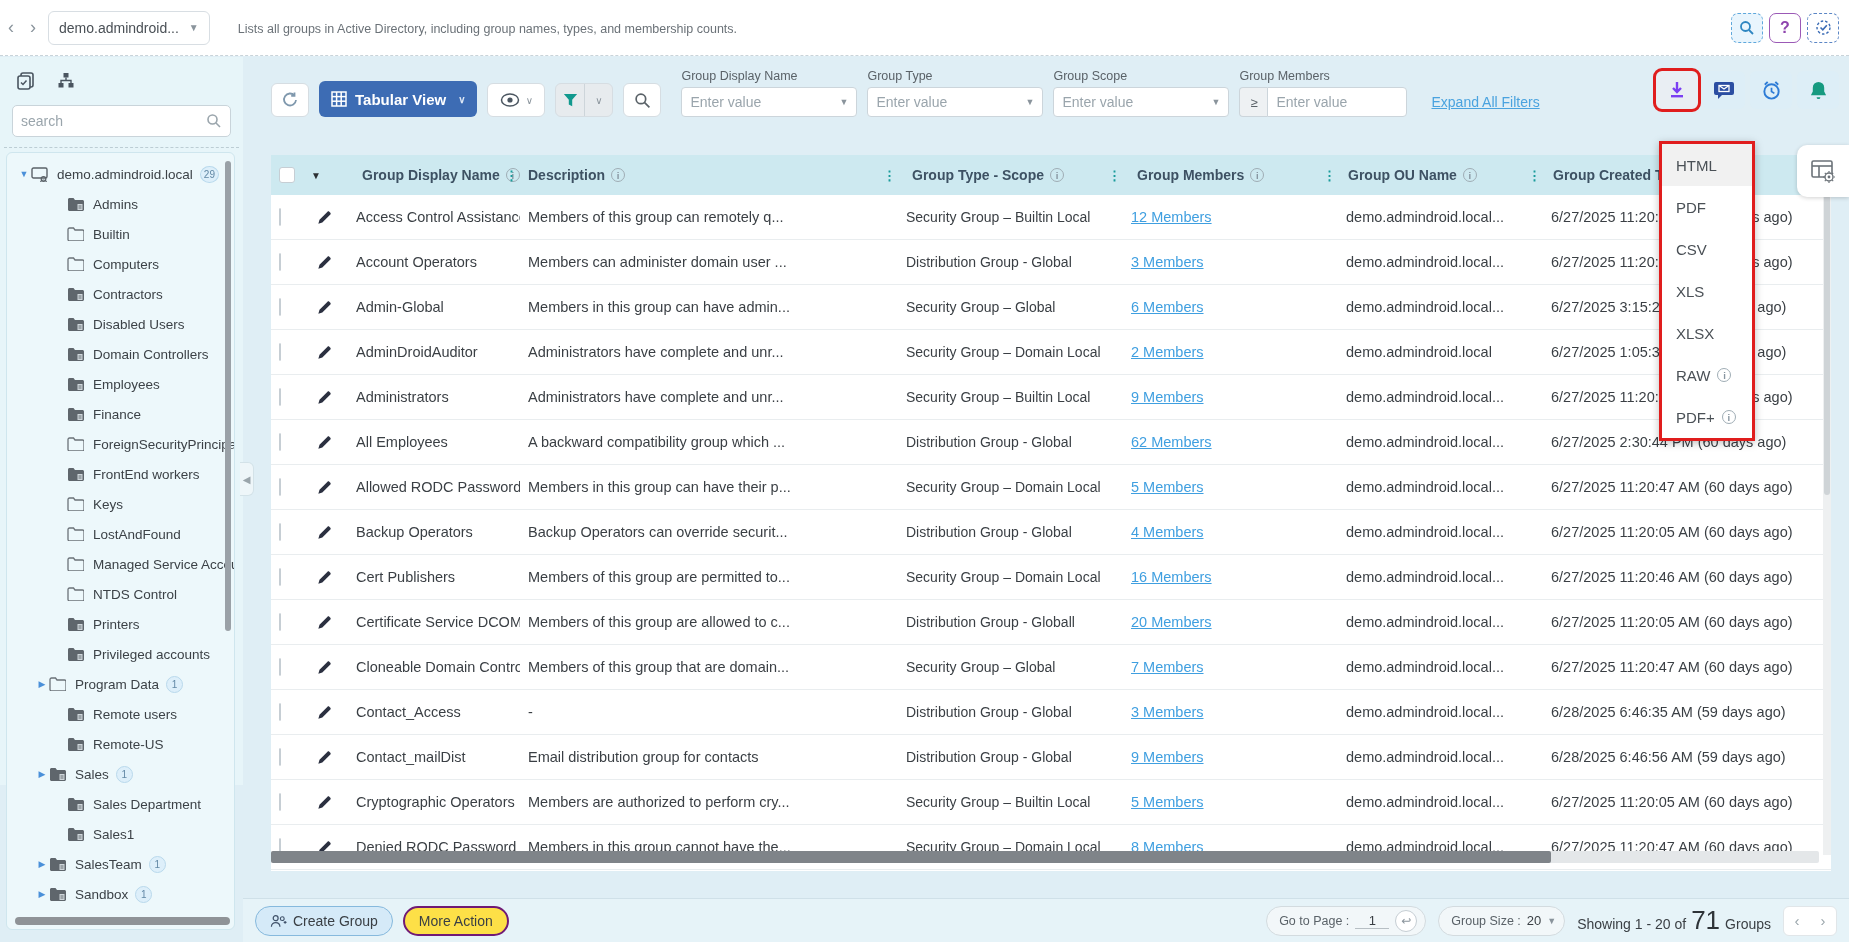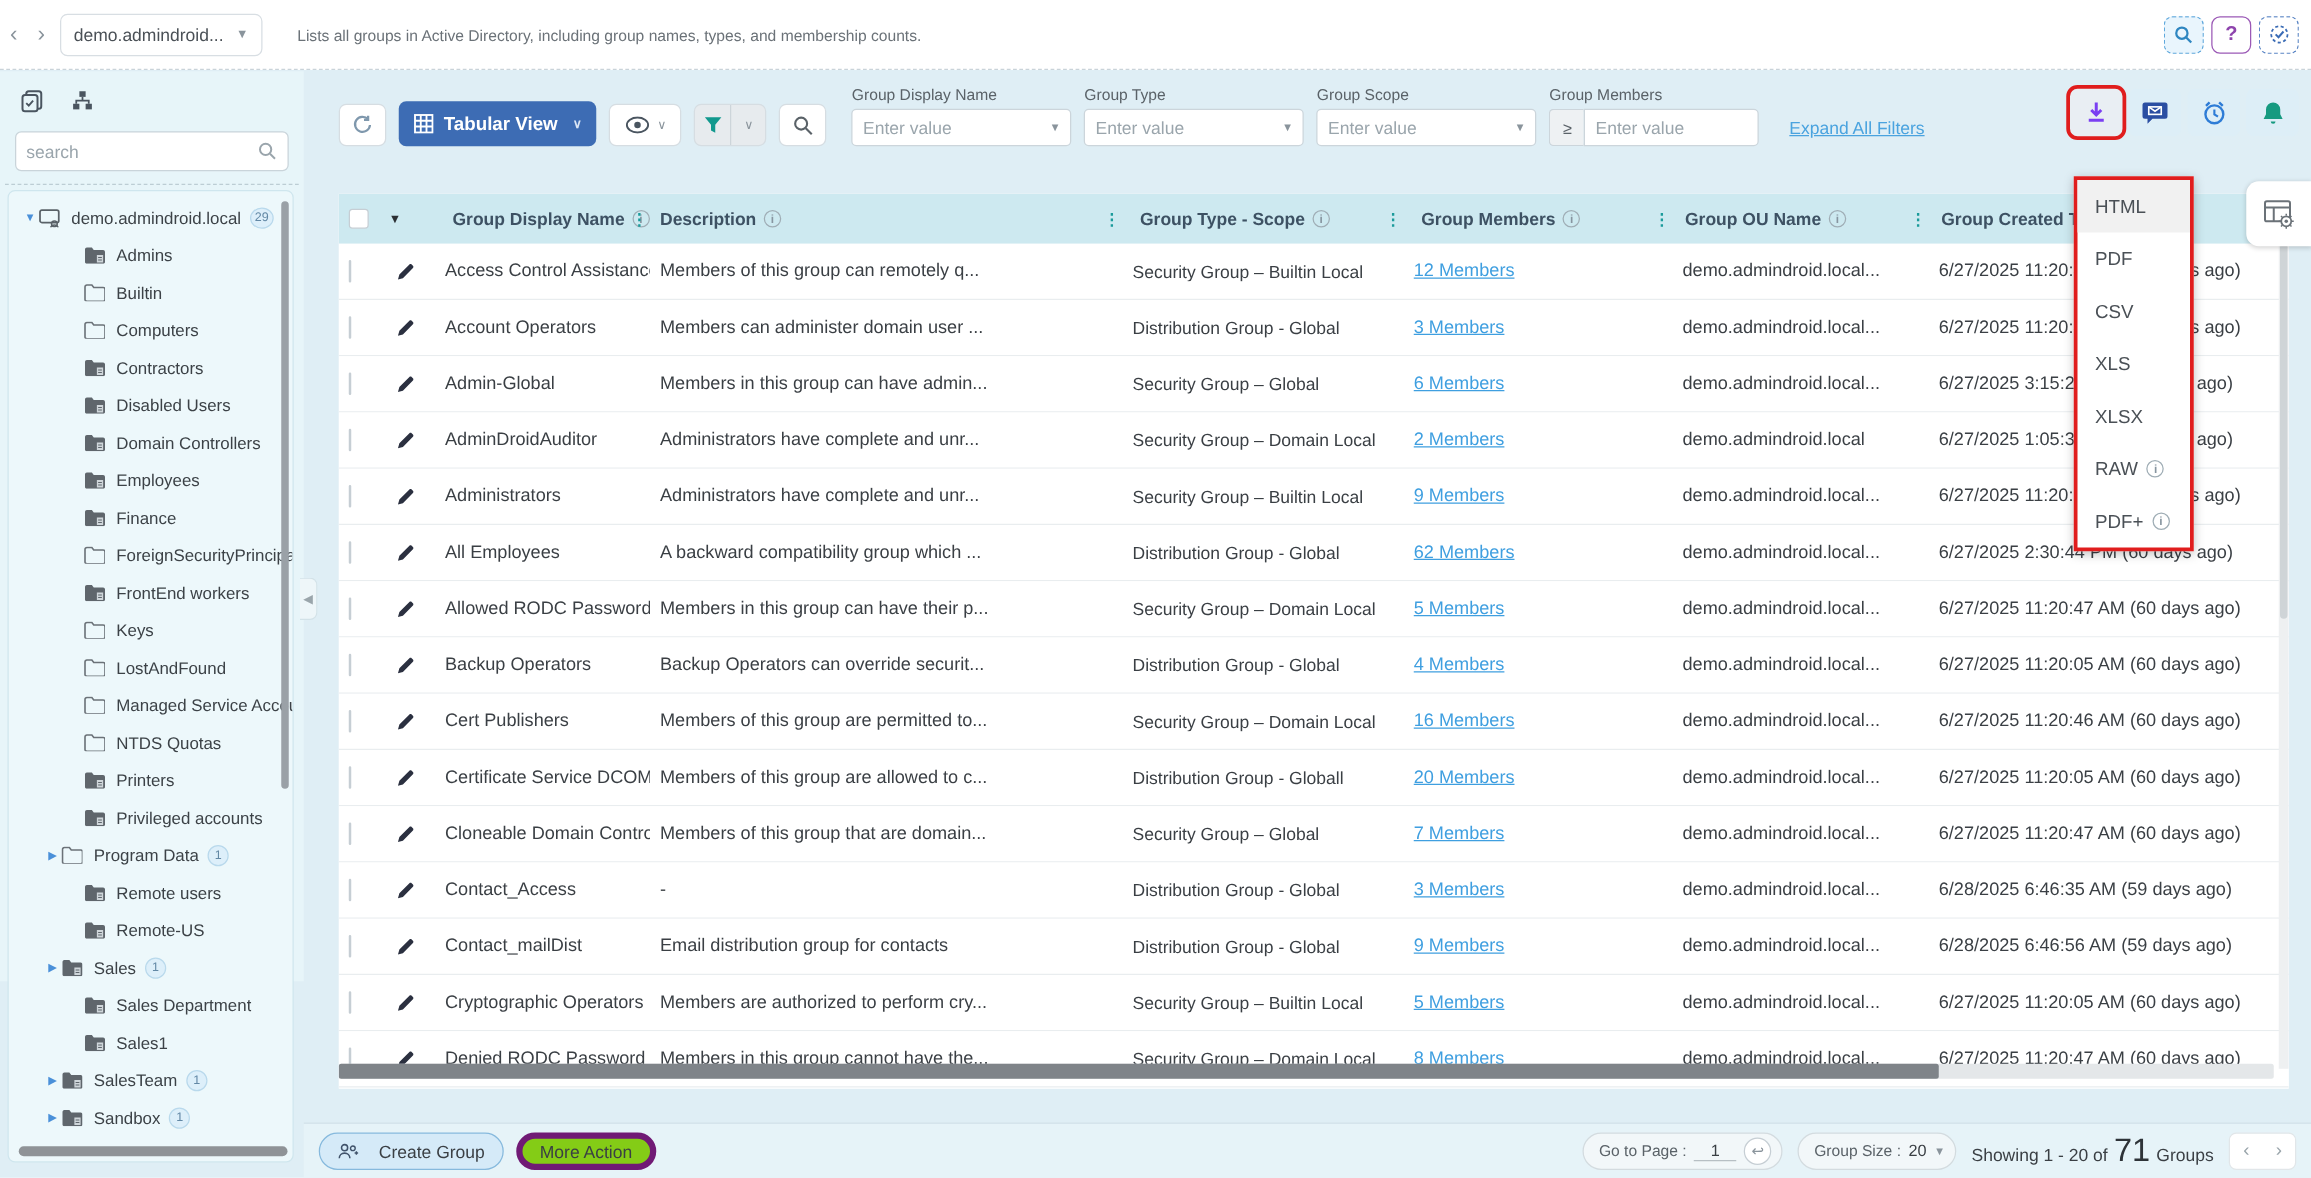--- a/index.html
+++ b/index.html
@@ -107,24 +107,24 @@
 
   
   .export-menu { position:absolute; left:1416px; top:84px; width:96px; background:#fff; border:3px solid #e01d1d;
     box-shadow:0 2px 8px rgba(0,0,0,.25); z-index:10; }
   .menu-item { height:42px; display:flex; align-items:center; padding-left:14px; gap:7px; font-size:15px; color:#4a5056; cursor:pointer; }
   .menu-item.active { background:#f1f1f1; }
 
   
   .footer { position:absolute; left:0; right:0; bottom:0; height:44px; background:#e6f3f8; border-top:1px solid #cfe0e8;
     display:flex; align-items:center; padding:0 12px; gap:10px; }
-  .foot-btn { height:30px; border-radius:15px; display:flex; align-items:center; gap:16px; padding:0 14px;
+  .foot-btn { height:30px; border-radius:15px; display:flex; align-items:center; gap:6px; padding:0 14px;
     font-size:14px; color:#3a3f44; cursor:pointer; }
   .create-btn { background:#d5eaf8; border:1px solid #86b9dd; }
-  .more-btn { background:#84cc16; border:5px solid #701a75; }
+  .more-btn { background:#fde047; border:2px solid #701a75; }
   .foot-right { margin-left:auto; display:flex; align-items:center; gap:12px; }
   .goto-pill, .size-pill { background:#f2f7f9; border:1px solid #d3dbdf; border-radius:15px; height:30px;
     display:flex; align-items:center; padding:0 8px 0 12px; gap:6px; font-size:12.5px; color:#5a6268; }
   .goto-pill input { width:34px; border:none; outline:none; background:transparent; border-bottom:1px solid #b7bfc4;
     text-align:center; font-size:13px; color:#3a3f44; font-family:"Liberation Sans", sans-serif; }
   .goto-apply { width:22px; height:22px; border-radius:50%; border:1px solid #c6ced4; background:#fff; color:#8a949c;
     display:flex; align-items:center; justify-content:center; font-size:12px; cursor:pointer; }
   .size-pill .val { font-size:13px; color:#3a3f44; }
   .size-pill .dd { font-size:9px; color:#8a949c; }
   .showing { font-size:14px; color:#3a3f44; display:flex; align-items:baseline; gap:5px; }
@@ -345,21 +345,21 @@
             </span>
             <span class="t-label">Managed Service Accoun...</span>
           </div>
           <div class="tree-item" style="padding-left: 46px;">
             <span class="arrow"></span>
             <span class="t-icon">
               <svg width="17" height="14" viewBox="0 0 17 14">
                 <path d="M1 2.5C1 1.7 1.7 1 2.5 1h4l1.5 2h7.5c.8 0 1.5.7 1.5 1.5v8c0 .8-.7 1.5-1.5 1.5h-13C1.7 14 1 13.3 1 12.5v-10z" fill="none" stroke="#6b7278" stroke-width="1.3"></path>
               </svg>
             </span>
-            <span class="t-label">NTDS Quotas</span>
+            <span class="t-label">NTDS Control</span>
           </div>
           <div class="tree-item" style="padding-left: 46px;">
             <span class="arrow"></span>
             <span class="t-icon">
               <svg width="17" height="14" viewBox="0 0 17 14">
                 <path d="M1 2.5C1 1.7 1.7 1 2.5 1h4l1.5 2h7.5c.8 0 1.5.7 1.5 1.5v8c0 .8-.7 1.5-1.5 1.5h-13C1.7 14 1 13.3 1 12.5v-10z" fill="#5f666c"></path>
                 <rect x="10.5" y="7" width="5" height="6" fill="#cfd6da"></rect>
                 <line x1="11.5" y1="9" x2="14.5" y2="9" stroke="#5f666c" stroke-width="0.9"></line>
                 <line x1="11.5" y1="11" x2="14.5" y2="11" stroke="#5f666c" stroke-width="0.9"></line>
               </svg>

